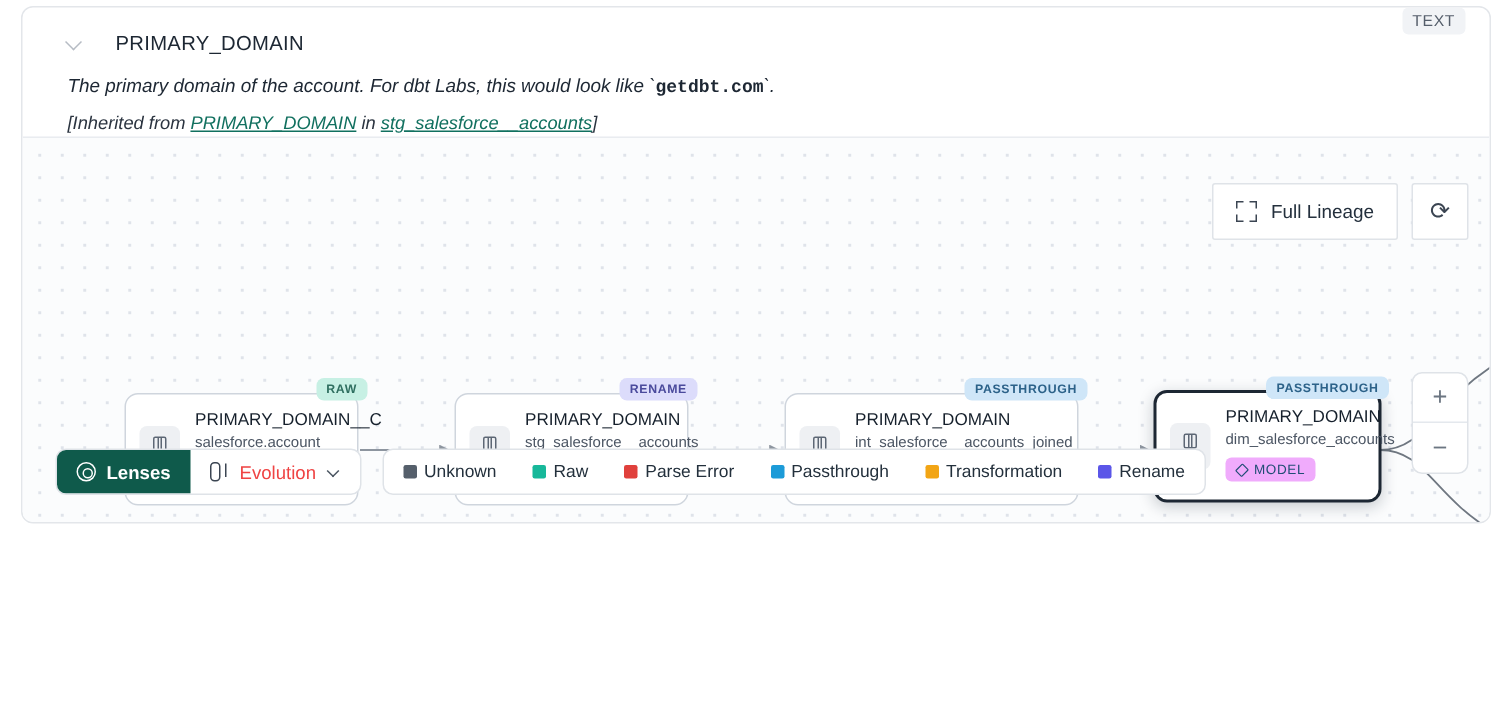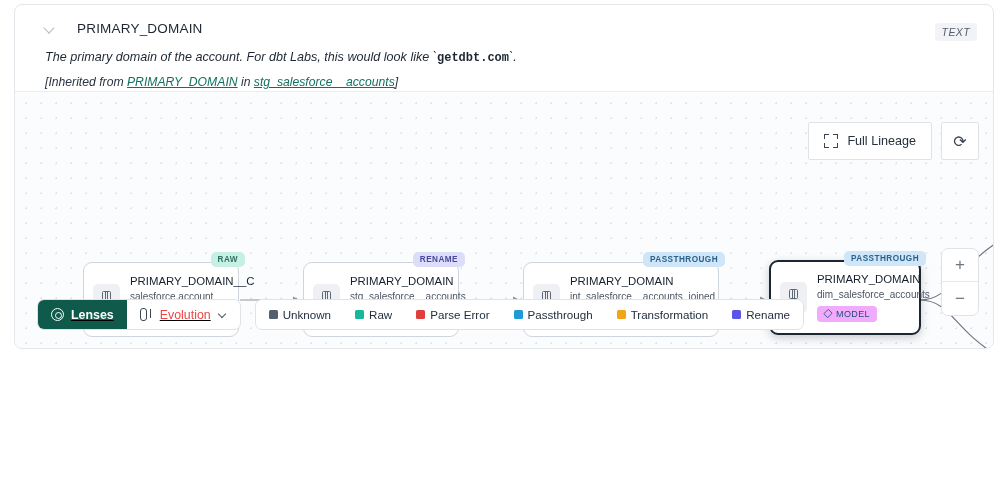--- a/index.html
+++ b/index.html
@@ -57,28 +57,27 @@
   .col-title {
     font-size: 13.5px;
     color: #1d2733;
     letter-spacing: .2px;
     margin-left: 10px;
   }
 
   .type-badge {
     position: absolute;
     right: 16px;
-    top: 18px;
+    top: 0;
     background: #f1f3f6;
     color: #555e6b;
     font-size: 10.5px;
     letter-spacing: .4px;
     padding: 3px 7px;
     border-radius: 4px;
-    font-style: italic;
   }
 
   .desc {
     margin: 11px 0 0 14px;
     font-size: 12.6px;
     font-style: italic;
     color: #1d2733;
     line-height: 1.25;
   }
   .desc .code {
@@ -281,21 +280,20 @@
     gap: 14px;
   }
 
   .lens-group {
     display: flex;
     background: #ffffff;
     border: 1px solid #dfe3e8;
     border-radius: 7px;
     overflow: hidden;
     height: 31px;
-    text-decoration: underline;
   }
   .lens-btn {
     background: #0f5a4b;
     color: #ffffff;
     display: flex;
     align-items: center;
     gap: 7px;
     padding: 0 13px;
     font-size: 12.4px;
     font-weight: bold;

